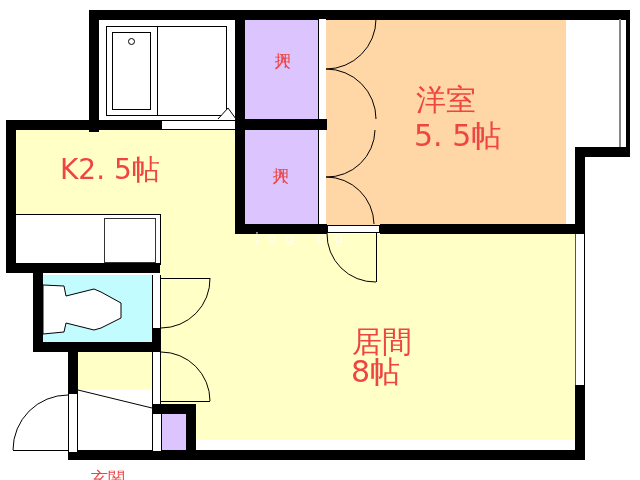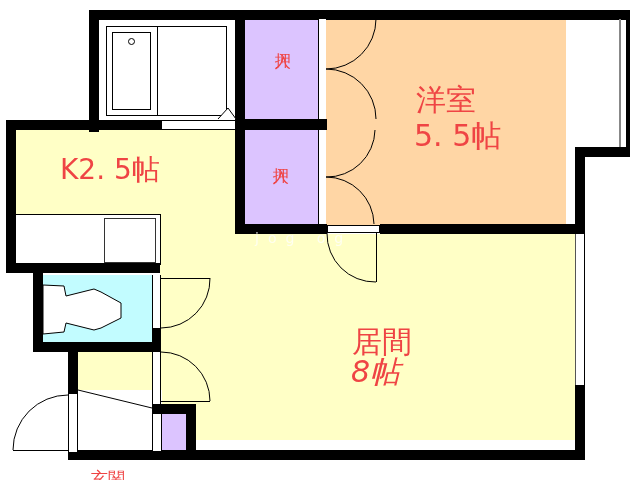--- a/index.html
+++ b/index.html
@@ -151,17 +151,17 @@
 
 <div class="label closet-label" style="left:274px;top:40px;">押入</div>
 <div class="label closet-label" style="left:272px;top:155px;">押入</div>
 
 <div class="label" style="left:416px;top:84px;font-size:30px;">洋室</div>
 <div class="label" style="left:414px;top:120px;font-size:30px;text-align:center;">5. 5帖</div>
 
 <div class="label" style="left:60px;top:155px;font-size:28px;">K2. 5帖</div>
 
 <div class="label" style="left:352px;top:326px;font-size:30px;">居間</div>
-<div class="label" style="left:351px;top:356px;font-size:30px;font-style:italic;">8帖</div>
+<div class="label" style="left:351px;top:356px;font-size:30px;">8帖</div>
 
 <div class="label" style="left:91px;top:422px;font-size:17px;margin-top:48px;">玄関</div>
 
 <div class="watermark" style="left:255px;top:230px;">jog  og</div>
 
 </body></html>

